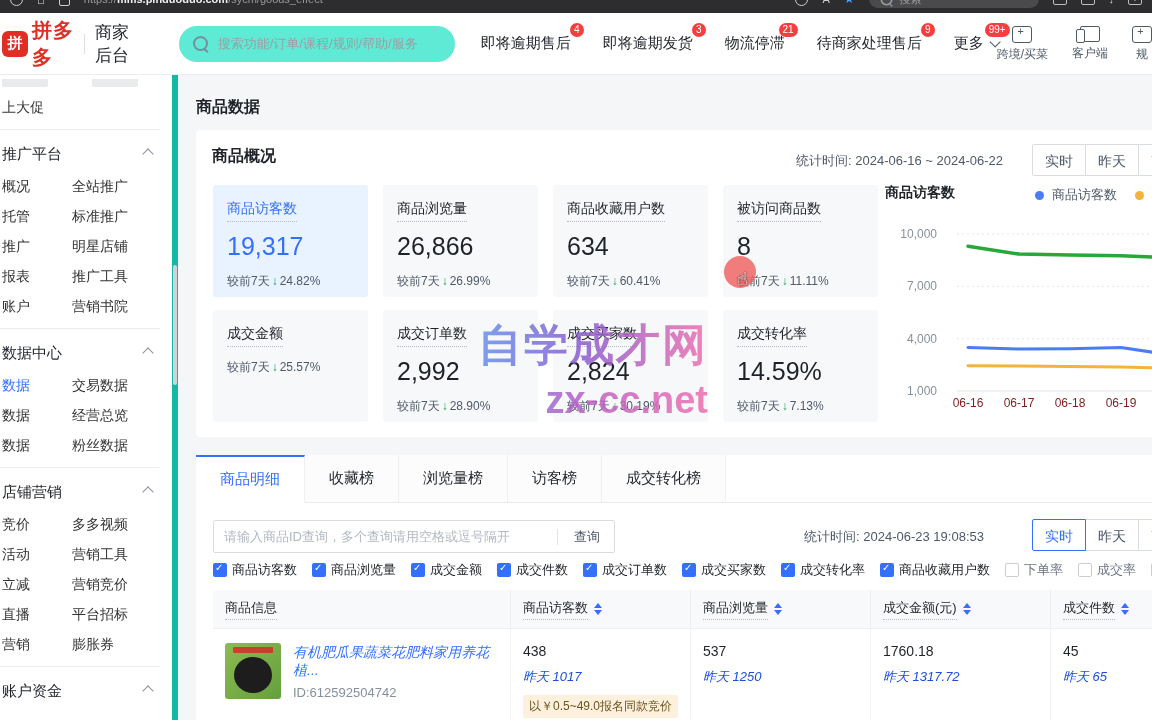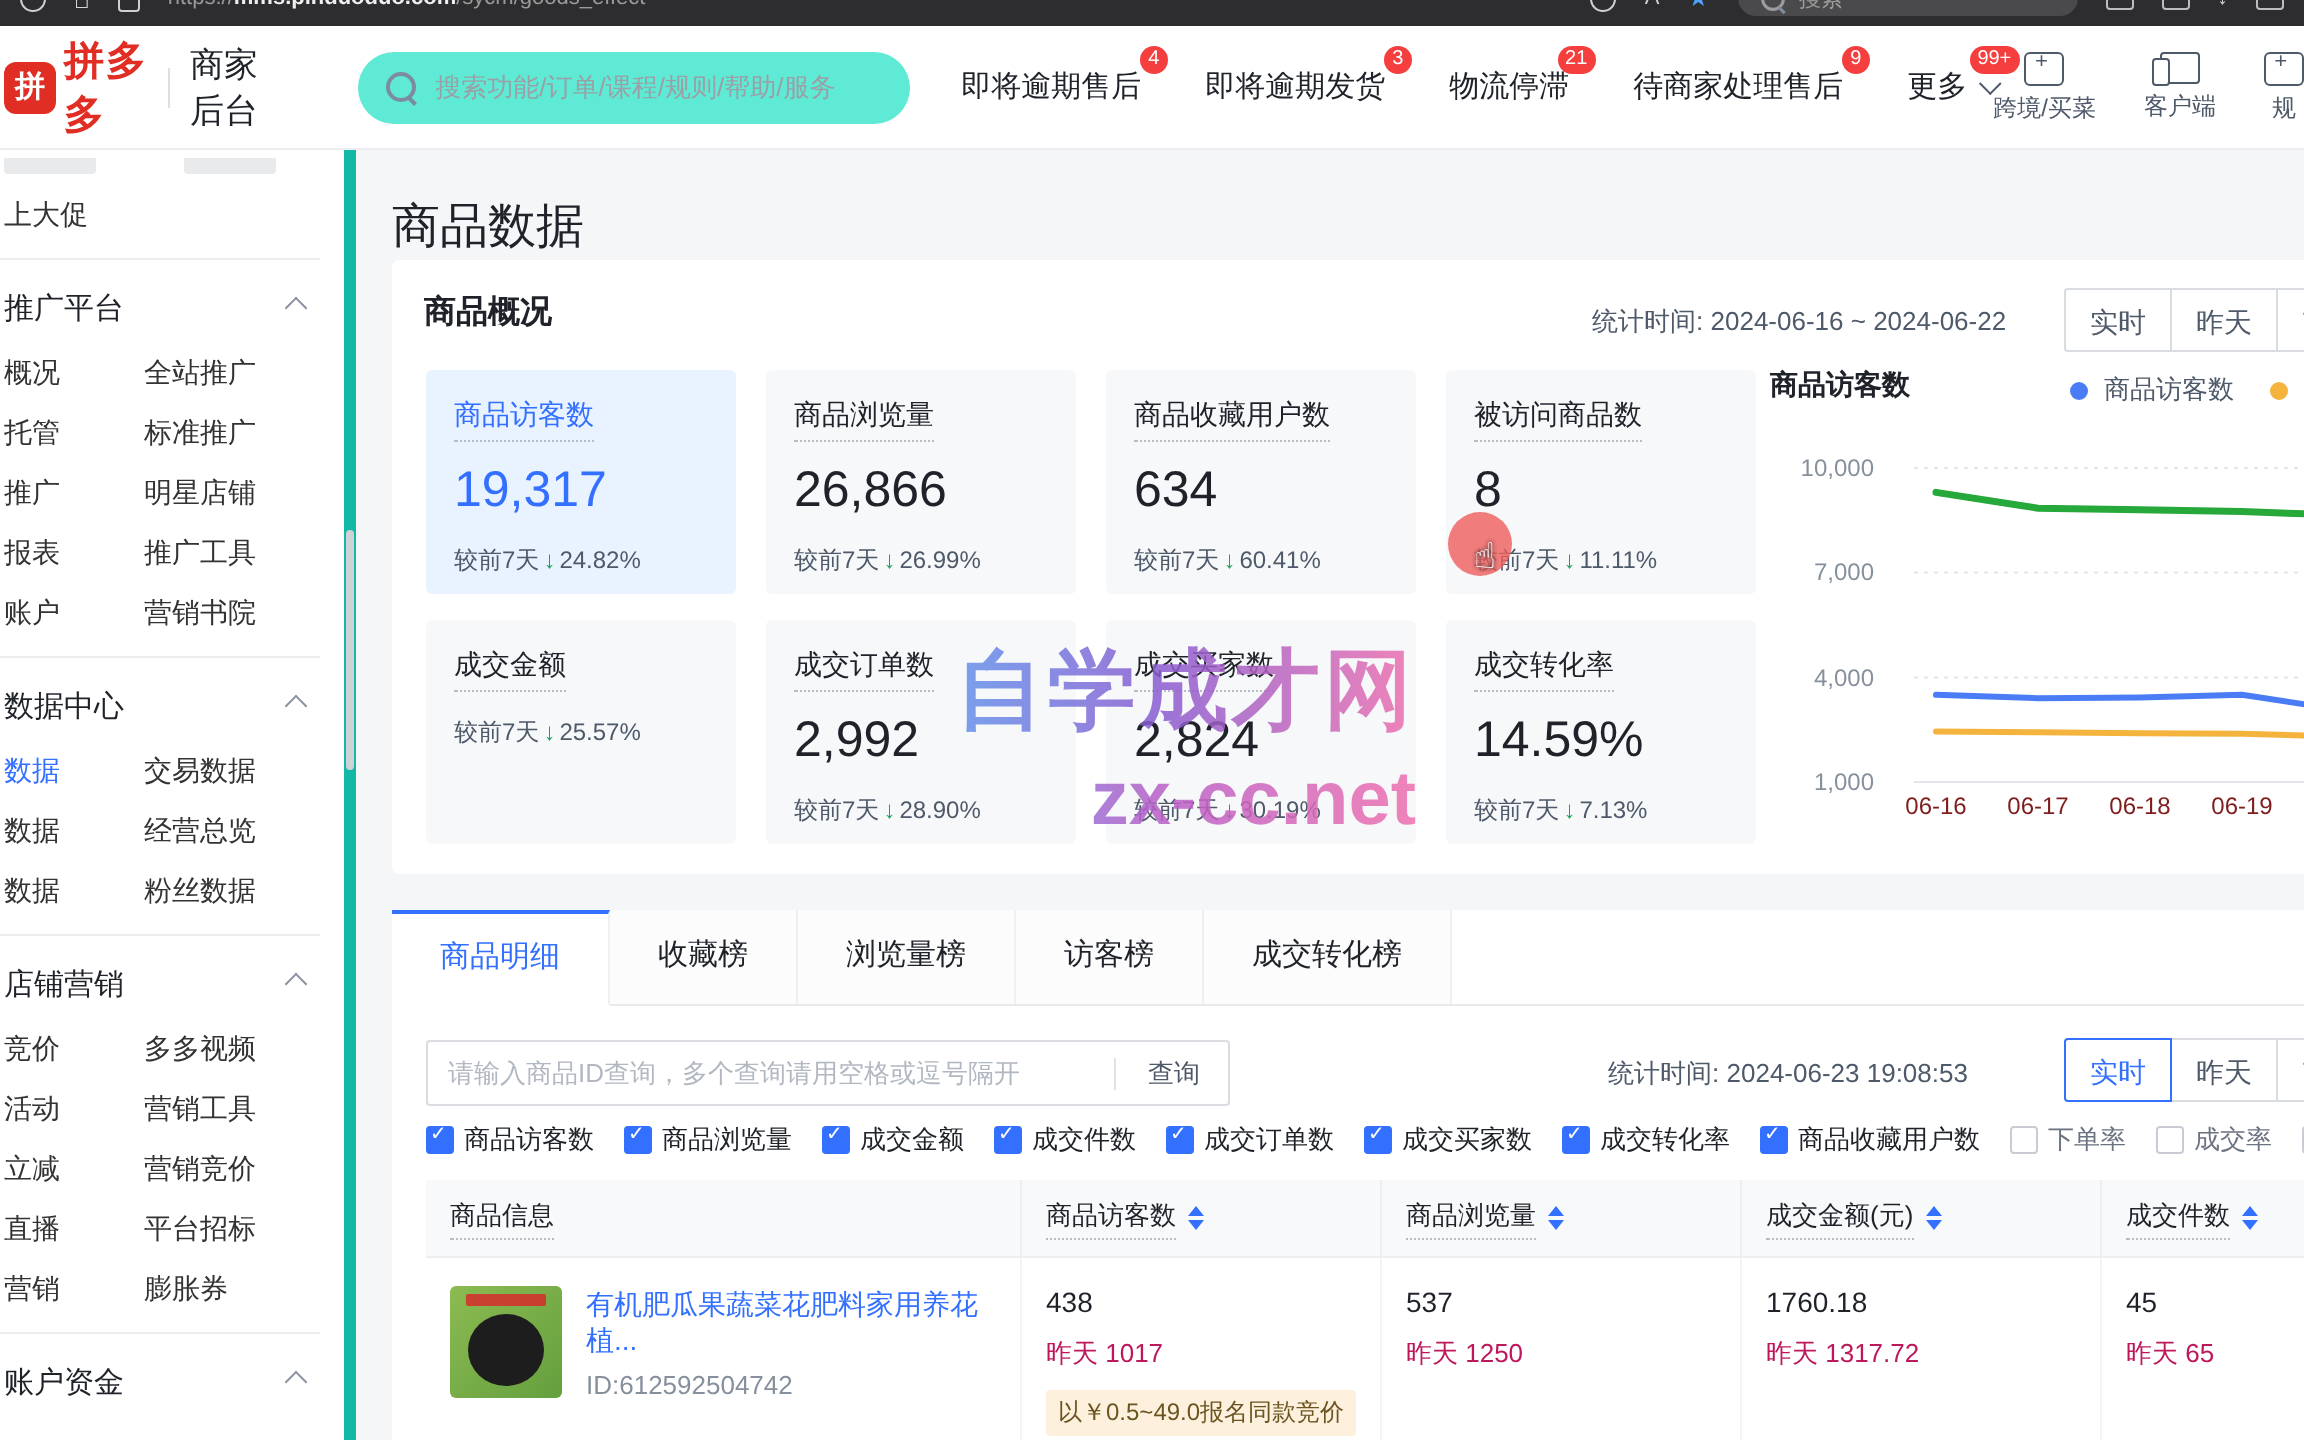--- a/index.html
+++ b/index.html
@@ -41,21 +41,21 @@
   .sb-frag{height:14px;display:flex;gap:44px;padding-left:2px;overflow:hidden;}
   .sb-frag i{display:block;width:46px;height:16px;background:#e9eaec;border-radius:2px;margin-top:-8px;}
   .sb-row{height:30px;display:grid;grid-template-columns:70px auto;align-items:center;padding-left:2px;font-size:14px;color:#333;}
   .sb-row span{cursor:pointer;white-space:nowrap;}
   .sb-row .on{color:#3370ff;}
   .sb-sec{height:36px;display:flex;align-items:center;padding-left:2px;font-size:15px;color:#1f2329;position:relative;cursor:pointer;}
   .chev-u{position:absolute;right:20px;width:7px;height:7px;border-left:1.5px solid #8a919f;border-top:1.5px solid #8a919f;transform:rotate(45deg);}
   .sb-div{height:1px;background:#ebedf0;margin:6px 12px 6px 0;}
   .sb-thumb{position:absolute;left:173px;top:265px;width:4px;height:120px;background:#cfd2d6;border-radius:2px;cursor:pointer;}
   
-  .page-title{position:absolute;left:196px;top:97px;font-size:24px;font-weight:400;color:#1f2329;}
+  .page-title{position:absolute;left:196px;top:97px;font-size:16px;font-weight:700;color:#1f2329;}
   .card{position:absolute;left:196px;width:1000px;background:#fff;border-radius:4px;}
   .card1{top:130px;height:307px;}
   .card2{top:455px;height:300px;}
   .c-title{position:absolute;left:16px;top:16px;font-size:16px;font-weight:600;color:#1f2329;}
   .time-txt{position:absolute;font-size:13px;color:#4e5969;white-space:nowrap;}
   .seg{position:absolute;display:flex;}
   .seg-btn{width:54px;height:32px;line-height:32px;text-align:center;font-size:14px;color:#4e5969;background:#fff;border:1px solid #d9dce1;margin-left:-1px;cursor:pointer;box-sizing:border-box;}
   .seg-btn:first-child{margin-left:0;border-radius:2px 0 0 2px;}
   .seg-btn.active{color:#3370ff;border-color:#3370ff;z-index:2;position:relative;}
   .seg-btn.cut{width:60px;text-align:left;padding-left:12px;}
@@ -112,23 +112,23 @@
   .sort{display:flex;flex-direction:column;gap:2px;}
   .sort i{width:0;height:0;border-left:4px solid transparent;border-right:4px solid transparent;display:block;}
   .sort .up{border-bottom:5px solid #3370ff;}
   .sort .dn{border-top:5px solid #3370ff;}
   .trow{display:grid;grid-template-columns:297px 180px 180px 180px 1fr;min-height:130px;}
   .td{padding:14px 10px 0 12px;border-left:1px solid #f3f4f6;font-size:14px;color:#1f2329;}
   .td:first-child{border-left:none;display:flex;gap:12px;}
   .thumb{width:56px;height:56px;border-radius:3px;flex:0 0 auto;background:linear-gradient(135deg,#8cbb52,#649f3e);position:relative;overflow:hidden;cursor:pointer;}
   .thumb::before{content:"";position:absolute;left:9px;top:14px;width:38px;height:36px;border-radius:50%;background:#1d1d1d;}
   .thumb::after{content:"";position:absolute;left:8px;top:4px;width:40px;height:6px;background:rgba(214,44,44,.85);border-radius:1px;}
-  .ptitle{font-size:14px;color:#3370ff;cursor:pointer;line-height:18px;}
+  .ptitle{font-size:14px;color:#3370ff;cursor:pointer;line-height:18px;font-style:italic;}
   .pid{font-size:13px;color:#86909c;margin-top:6px;}
-  .prev{font-size:13px;color:#be185d;margin-top:9px;}
+  .prev{font-size:13px;color:#1d4ed8;margin-top:9px;font-style:italic;}
   .tag{display:inline-block;margin-top:9px;background:#fdf0dc;color:#6a5420;font-size:12px;line-height:17px;padding:3px 6px;border-radius:2px;max-width:150px;}
 </style>
 </head>
 <body>
 
 <div class="browser">
   <div class="browser-inner">
     <span class="b-circle"></span>
     <span class="b-home">⌂</span>
     <span class="b-doc"></span>

